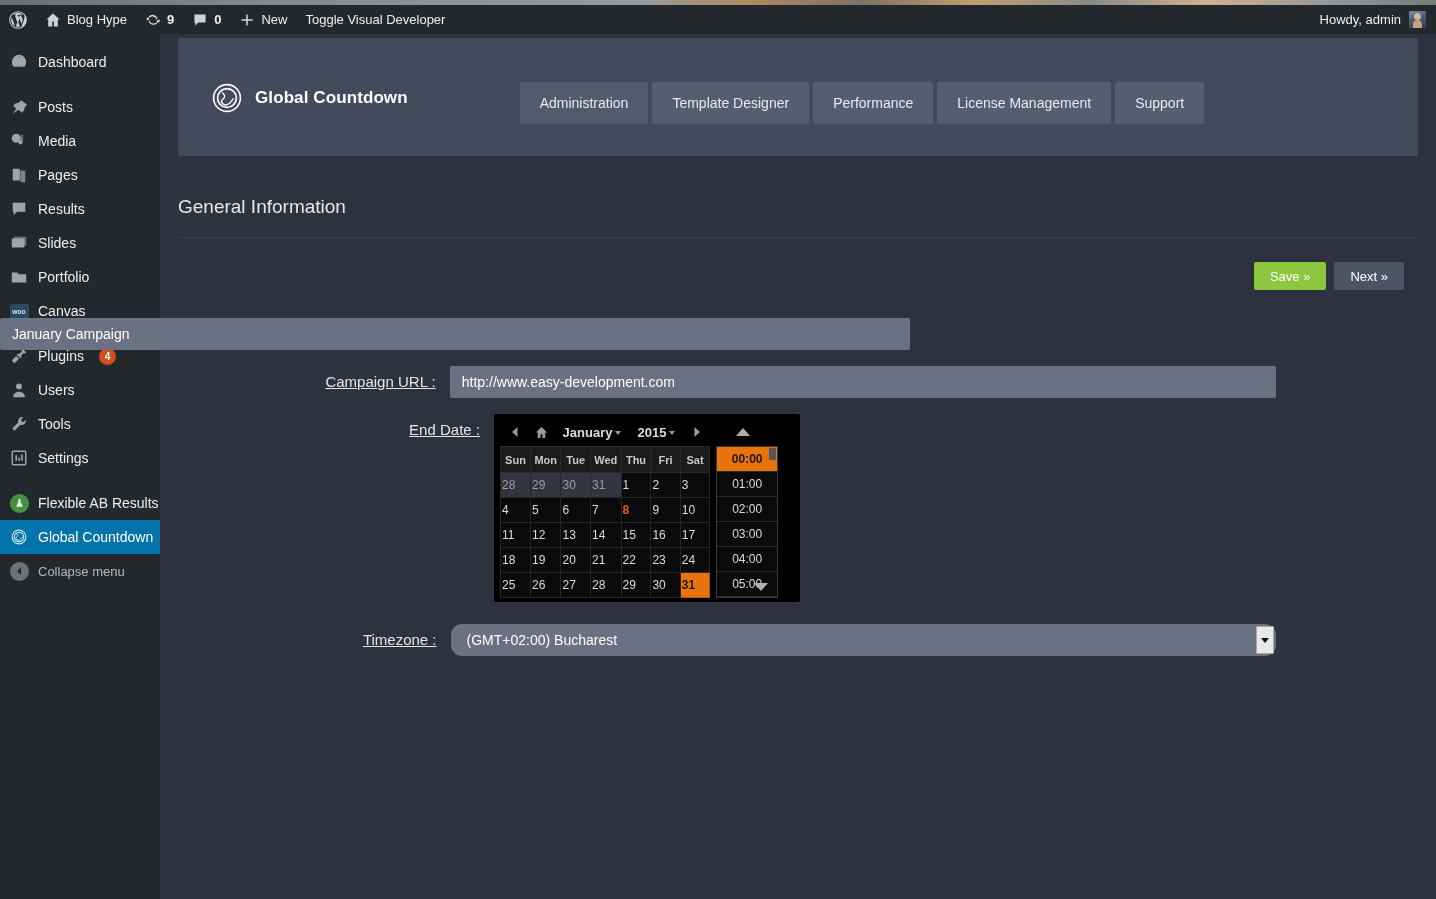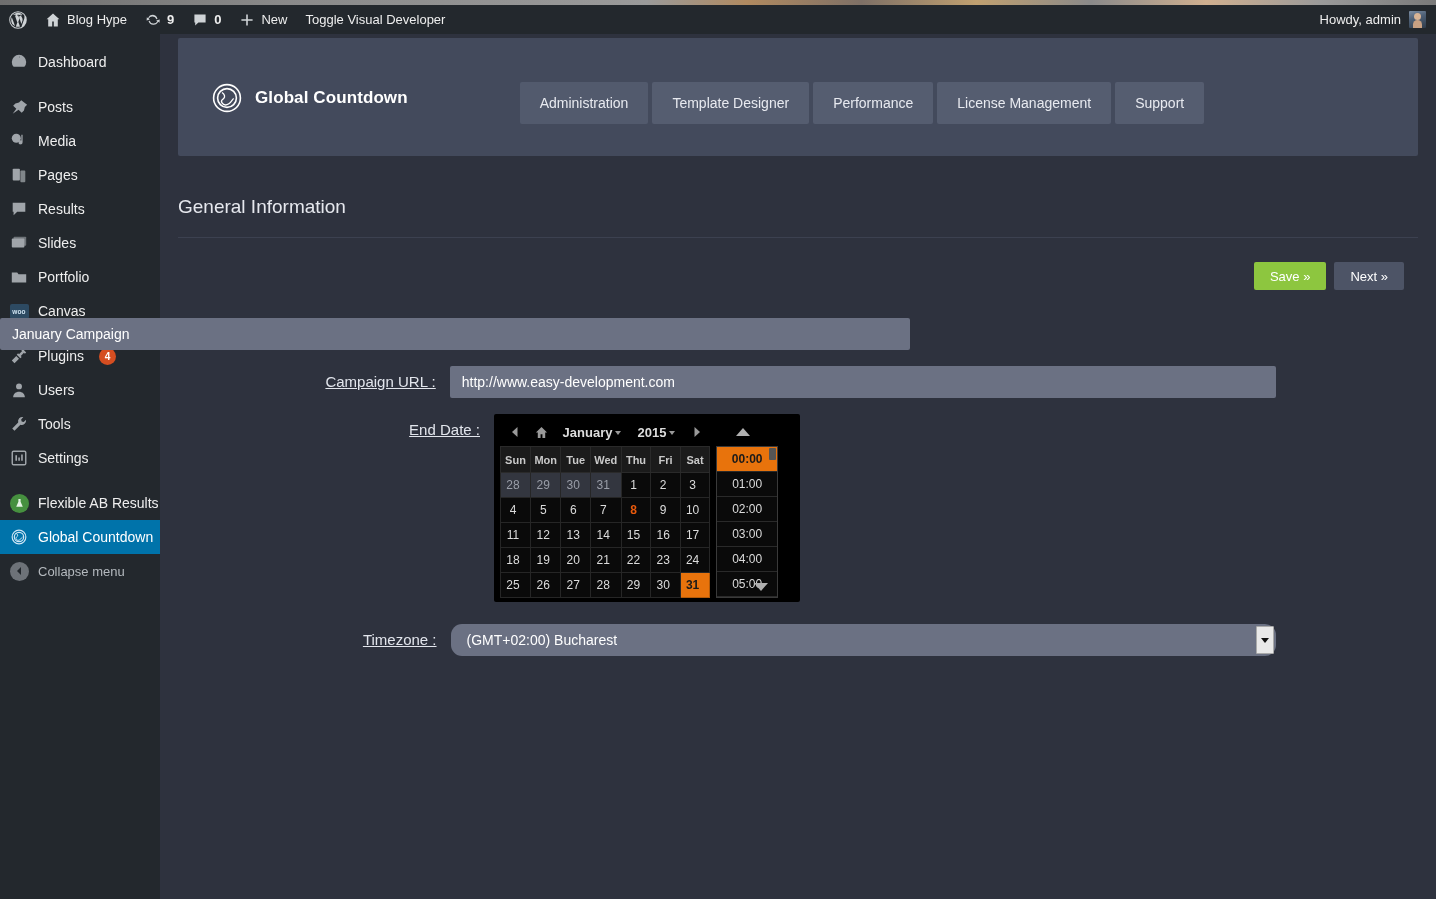--- a/index.html
+++ b/index.html
@@ -213,21 +213,21 @@
     position: relative; top: -2px;
   }
   #dp-body { display: flex; padding: 0 6px 4px 6px; gap: 6px; }
   table.dp-cal { border-collapse: collapse; }
   table.dp-cal th {
     background: #1b1b1b; color: #c9c9c9; font-size: 11px;
     width: 32px; height: 26px; font-weight: bold;
     border: 1px solid #2a2a2a;
   }
   table.dp-cal td {
-    width: 32px; height: 25px; text-align: center;
+    width: 32px; height: 25px; text-align: left;
     padding-right: 6px; color: #dcdcdc; font-size: 12px;
     border: 1px solid #262626; background: #0a0a0a;
   }
   table.dp-cal td.other { background: #33363f; color: #9a9ea8; }
   table.dp-cal td.today { color: #e8590c; font-weight: bold; }
   table.dp-cal td.sel {
     background: #e8730c; color: #1a1a1a; font-weight: bold;
     border-color: #b35a09;
   }
   #dp-time { width: 66px; position: relative; }

